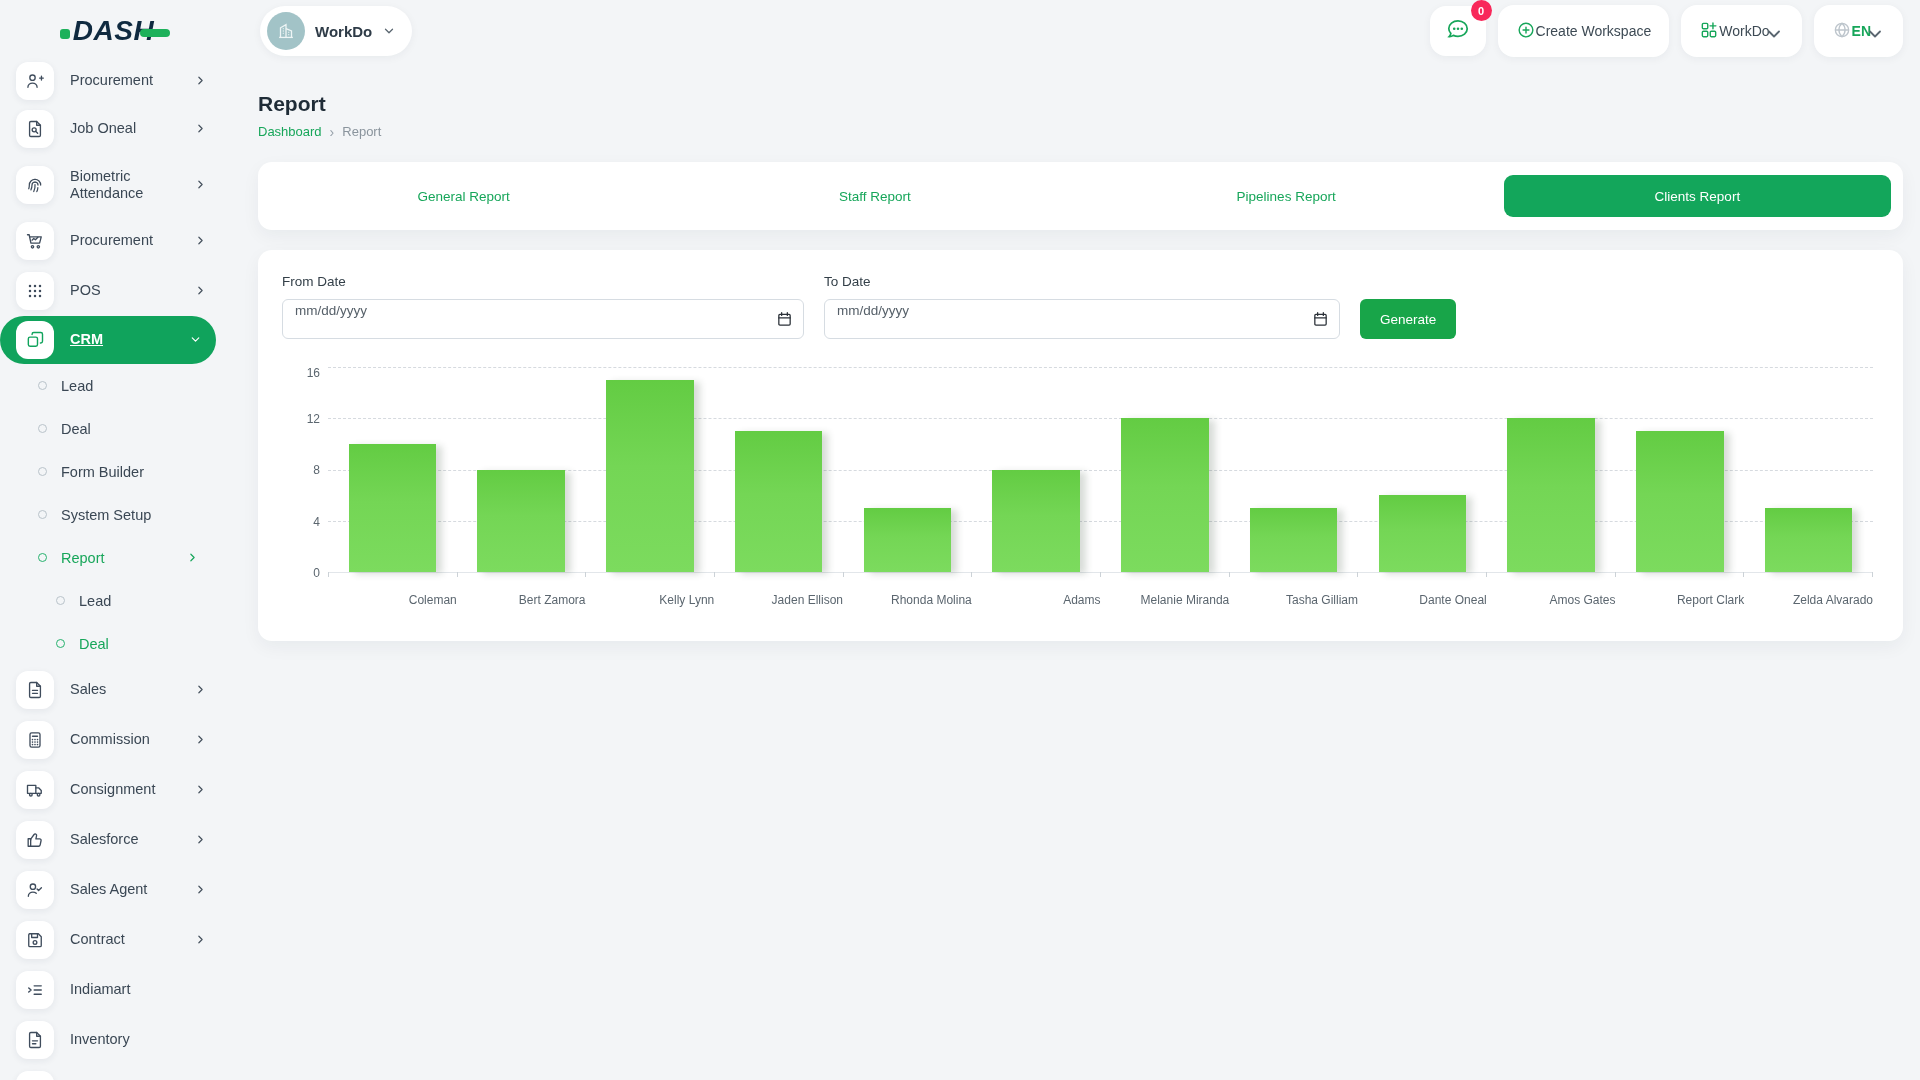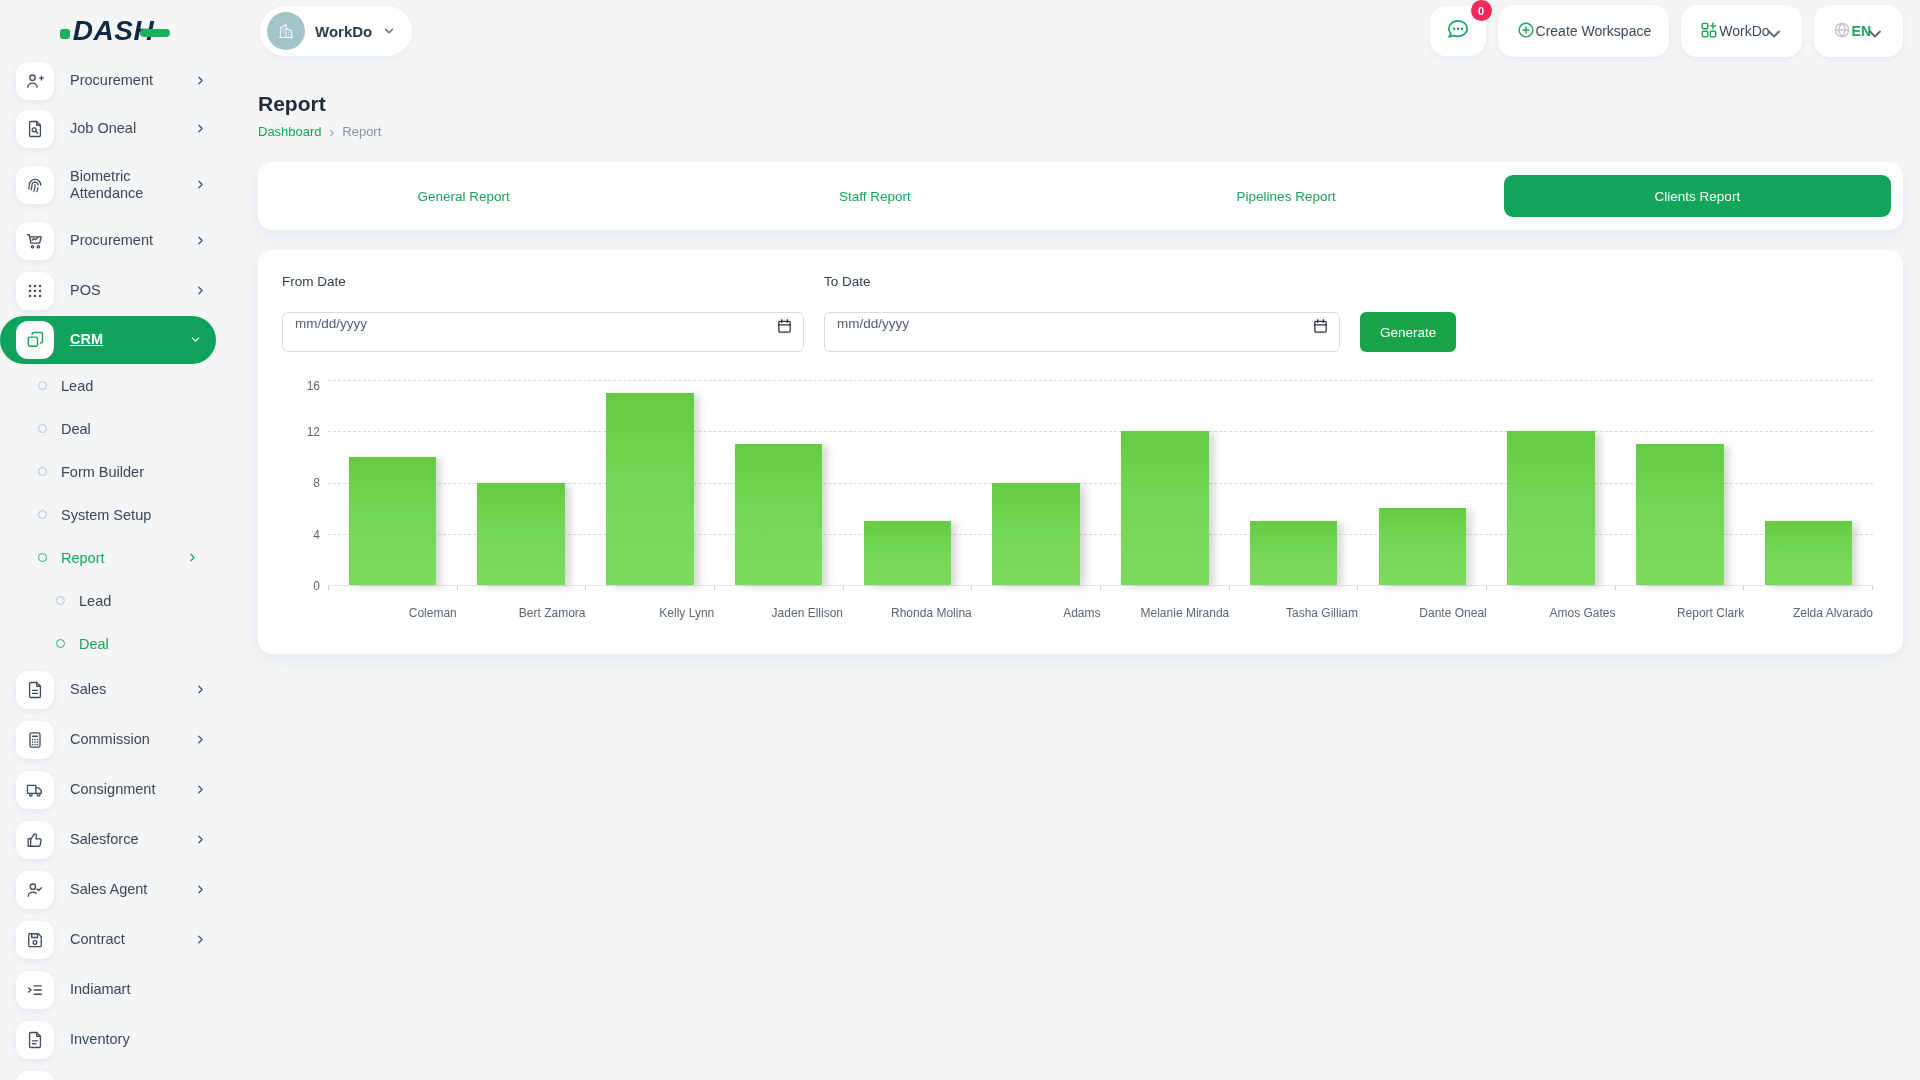--- a/index.html
+++ b/index.html
@@ -77,21 +77,21 @@
   .tab.active{background:#13a65b;color:#fff;}
 
   
   .report-card{margin-top:20px;background:#fff;border-radius:14px;padding:24px 24px 28px 24px;
     box-shadow:0 6px 18px rgba(24,40,60,.05);}
   .filters{display:flex;align-items:flex-end;gap:20px;}
   .field{display:flex;flex-direction:column;}
   .field label{font-size:13.5px;color:#333f48;margin-bottom:10px;}
   .date-wrap{position:relative;}
   .date-input{width:522px;height:40px;border:1px solid #d6dce2;border-radius:6px;padding:0 36px 17px 12px;
-    font-size:13.5px;color:#49525a;font-family:"Liberation Sans",sans-serif;outline:none;background:#fff;margin-top:13px;}
+    font-size:13.5px;color:#49525a;font-family:"Liberation Sans",sans-serif;outline:none;background:#fff;}
   .date-input::placeholder{color:#566069;}
   .date-wrap .cal{position:absolute;right:11px;top:50%;transform:translateY(-50%);width:17px;height:17px;color:#2b3138;cursor:pointer;}
   .gen-btn{height:40px;padding:0 20px;background:#18a549;border:none;border-radius:6px;color:#fff;
     font-size:13.5px;font-family:"Liberation Sans",sans-serif;cursor:pointer;}
 
   
   .chart{position:relative;margin-top:22px;height:252px;}
   .plot{position:absolute;left:46px;right:6px;top:6px;bottom:40px;border-bottom:1px solid #e2e6ea;}
   .gridline{position:absolute;left:0;right:0;border-top:1px dashed #d6dadf;}
   .ytick{position:absolute;left:0;width:38px;text-align:right;font-size:12px;color:#5b666f;transform:translateY(-50%);}

